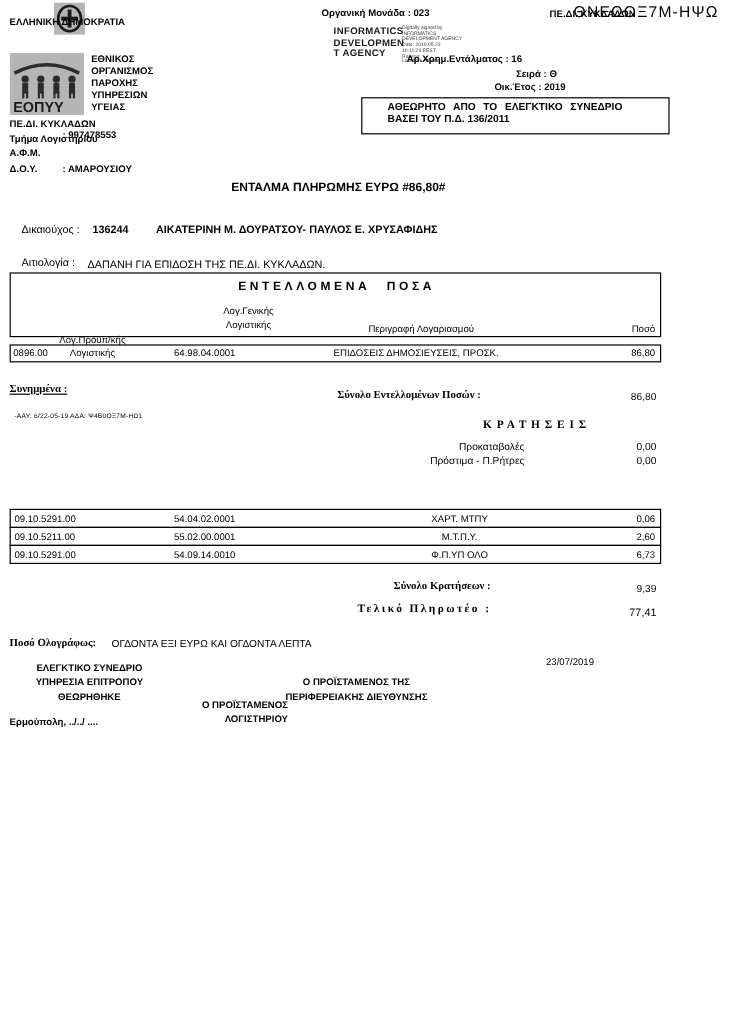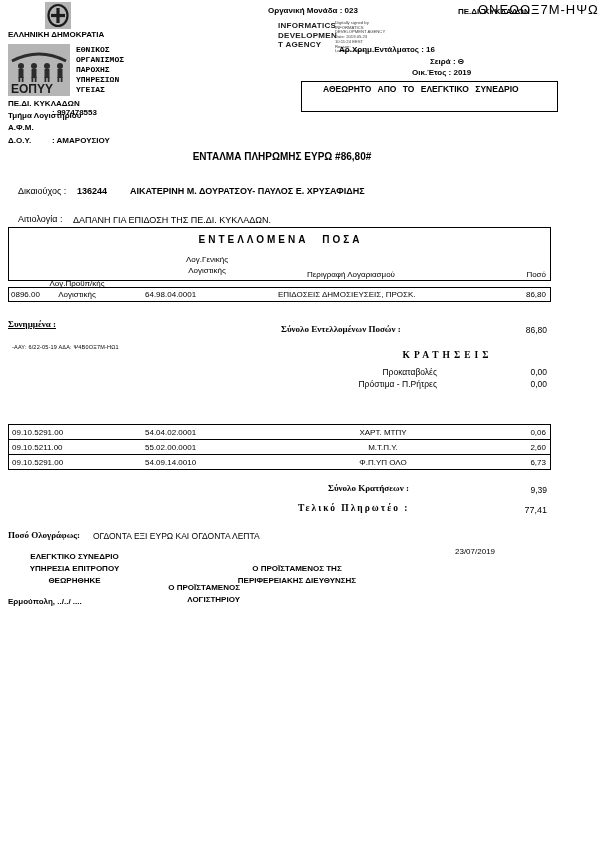--- a/index.html
+++ b/index.html
@@ -12,38 +12,38 @@
   .f55{font-size:5.5px;}
   .f8{font-size:8px;}
   .f85{font-size:8.5px;}
   .f9{font-size:9px;}
   .f95{font-size:9.5px;}
   .f10{font-size:10px;}
   .f13{font-size:13px;}
   .c{text-align:center;}
   .r{text-align:right;}
   .box{border:1px solid #000;box-sizing:border-box;}
-  .lh10{line-height:10px;font-family:Liberation Mono, monospace;}
+  .lh10{line-height:10px;}
   .lh11{line-height:11px;}
   .lh12{line-height:12px;}
 </style>
 </head>
 <body>
 
 <div class="page">
 
   <div class="abs" style="left:45px;top:2px;">
     <svg width="26" height="27" xmlns="http://www.w3.org/2000/svg">
       <rect width="26" height="27" fill="#b5b5b5"></rect>
       <ellipse cx="13" cy="13.5" rx="9.5" ry="10.5" fill="none" stroke="#1c1c1c" stroke-width="2.2"></ellipse>
       <rect x="11.4" y="6" width="3.2" height="15" fill="#1c1c1c"></rect>
       <rect x="6" y="11.9" width="14" height="3.2" fill="#1c1c1c"></rect>
     </svg>
   </div>
-  <div class="abs b f8" style="left:8px;top:30px;">ΕΛΛΗΝΙΚΗ ΔΗΜΟΚΡΑΤΙΑ</div>
+  <div class="abs b f8" style="left:8px;top:14px;">ΕΛΛΗΝΙΚΗ ΔΗΜΟΚΡΑΤΙΑ</div>
 
   <div class="abs" style="left:8px;top:44px;">
     <svg width="62" height="52" xmlns="http://www.w3.org/2000/svg">
       <rect width="62" height="52" fill="#b5b5b5"></rect>
       <path d="M4,17 Q31,3 58,17" stroke="#2c2c2c" stroke-width="3" fill="none"></path>
       <g fill="#2c2c2c">
         <circle cx="13" cy="22" r="3"></circle>
           <rect x="10.5" y="25" width="5" height="9"></rect>
           <rect x="10.5" y="33" width="1.8" height="5"></rect>
           <rect x="13.7" y="33" width="1.8" height="5"></rect>
@@ -107,20 +107,21 @@
     <span>Σειρά :</span>
     <span>Θ</span>
   </div>
   <div class="abs b f8" style="left:412px;top:68px;">
     <span>Οικ.Έτος :</span>
     <span>2019</span>
   </div>
 
   <div class="abs box" style="left:301px;top:81px;width:257px;height:31px;padding:2px 21px;">
     <div class="b f85" style="word-spacing:4px;white-space:nowrap;">ΑΘΕΩΡΗΤΟ ΑΠΟ ΤΟ ΕΛΕΓΚΤΙΚΟ ΣΥΝΕΔΡΙΟ</div>
+    <div class="b f85">ΒΑΣΕΙ ΤΟΥ Π.Δ. 136/2011</div>
   </div>
 
   <div class="abs b f10 c" style="left:0;top:151px;width:564px;">ΕΝΤΑΛΜΑ ΠΛΗΡΩΜΗΣ ΕΥΡΩ #86,80#</div>
 
   <div class="abs f9" style="left:18px;top:186px;">Δικαιούχος :</div>
   <div class="abs b f9" style="left:77px;top:186px;">136244</div>
   <div class="abs b f9" style="left:130px;top:186px;">ΑΙΚΑΤΕΡΙΝΗ Μ. ΔΟΥΡΑΤΣΟΥ- ΠΑΥΛΟΣ Ε. ΧΡΥΣΑΦΙΔΗΣ</div>
 
   <div class="abs f9" style="left:18px;top:214px;">Αιτιολογία :</div>
   <div class="abs f9" style="left:73px;top:215px;">ΔΑΠΑΝΗ ΓΙΑ ΕΠΙΔΟΣΗ ΤΗΣ ΠΕ.ΔΙ. ΚΥΚΛΑΔΩΝ.</div>

